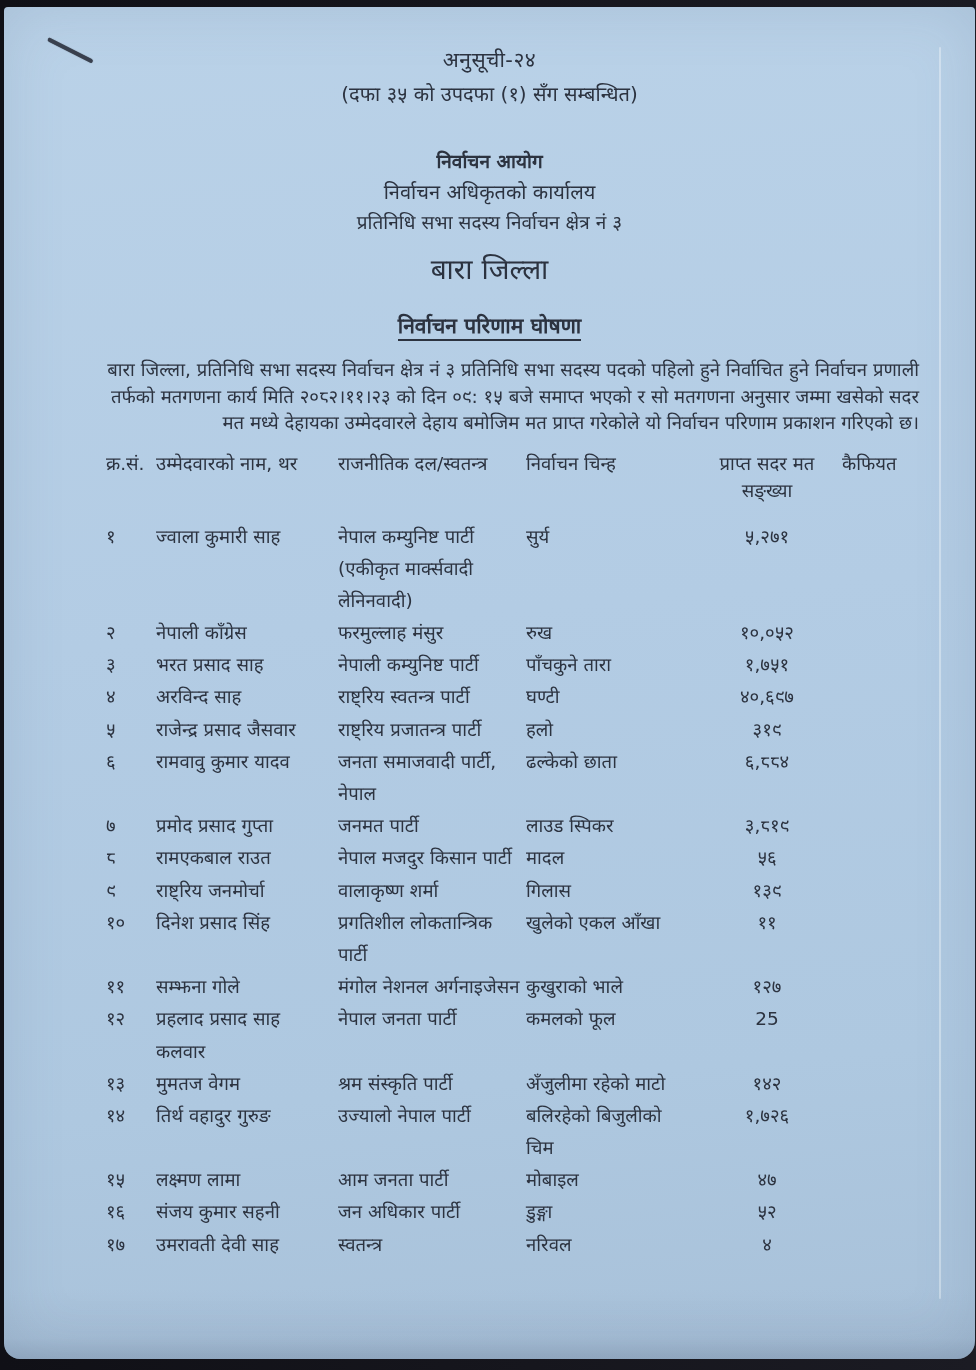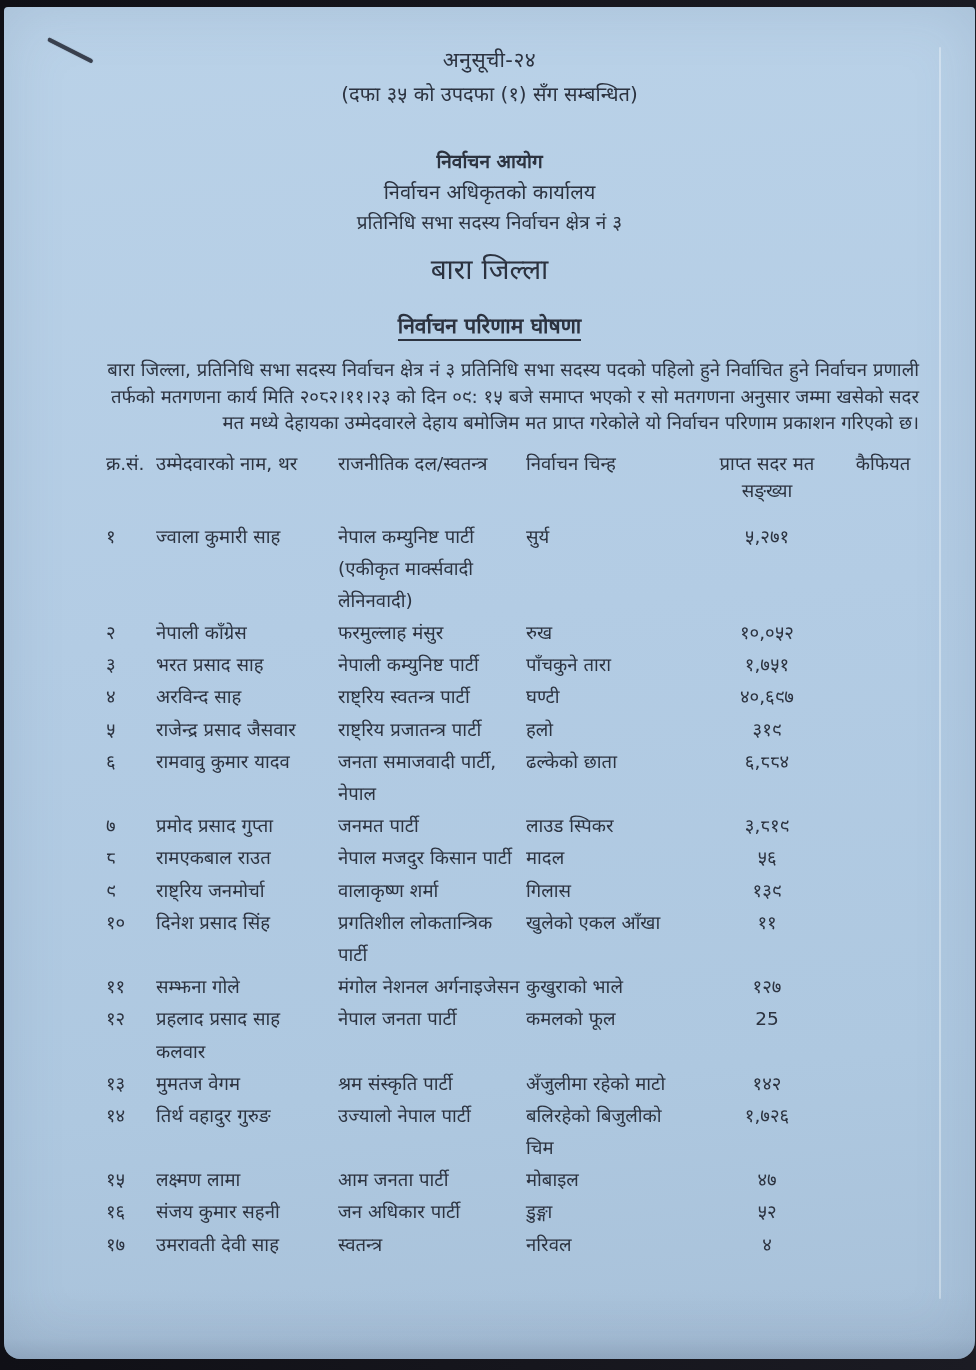--- a/index.html
+++ b/index.html
@@ -67,21 +67,21 @@
     display: grid;
     grid-template-columns: 50px 176px 182px 166px 138px 86px;
     column-gap: 6px;
     align-items: start;
   }
   .thead { font-size: 18.5px; line-height: 1.45; margin-bottom: 16px; }
   .thead .c { font-weight: normal; }
   .trow { font-size: 18.5px; line-height: 1.74; }
   .c.sn { text-align: left; padding-left: 6px; }
   .c.votes { text-align: center; }
-  .c.remarks { text-align: center; padding-right: 4px; }
+  .c.remarks { text-align: left; padding-right: 4px; }
   .votes-head { text-align: center; }
   .votes-head .l2 { display: block; }
   .bottom-shade {
     position: absolute;
     left: 0; right: 0; bottom: 0; height: 70px;
     background: linear-gradient(180deg, rgba(120,140,165,0) 0%, rgba(110,125,150,0.10) 70%, rgba(80,95,120,0.22) 100%);
     border-radius: 0 0 18px 16px;
     pointer-events: none;
   }
 </style>

